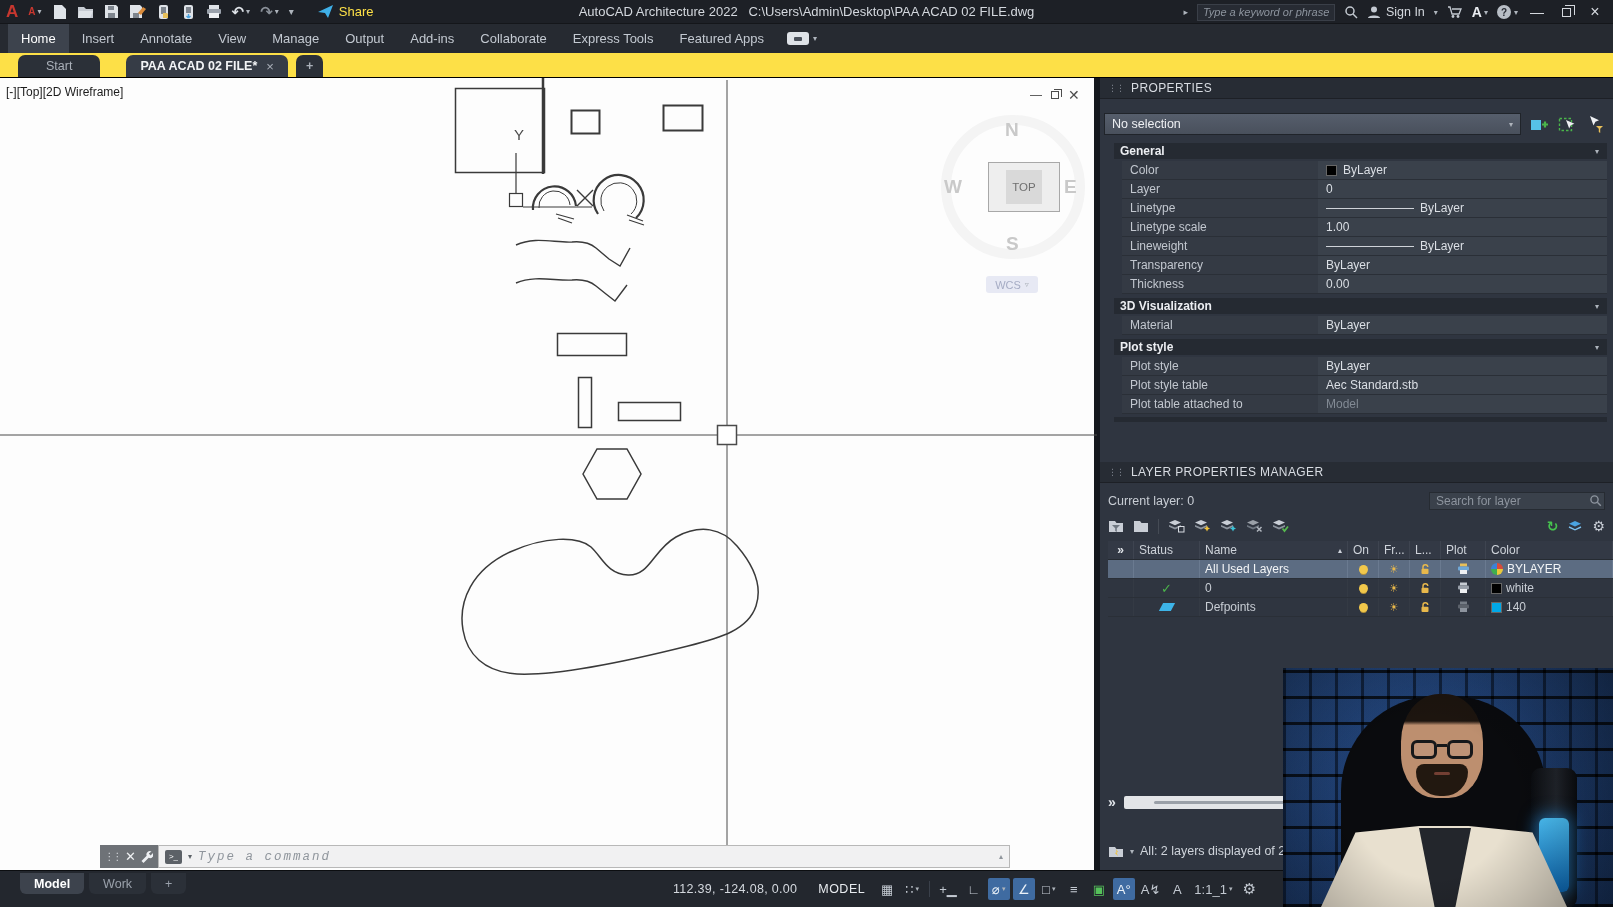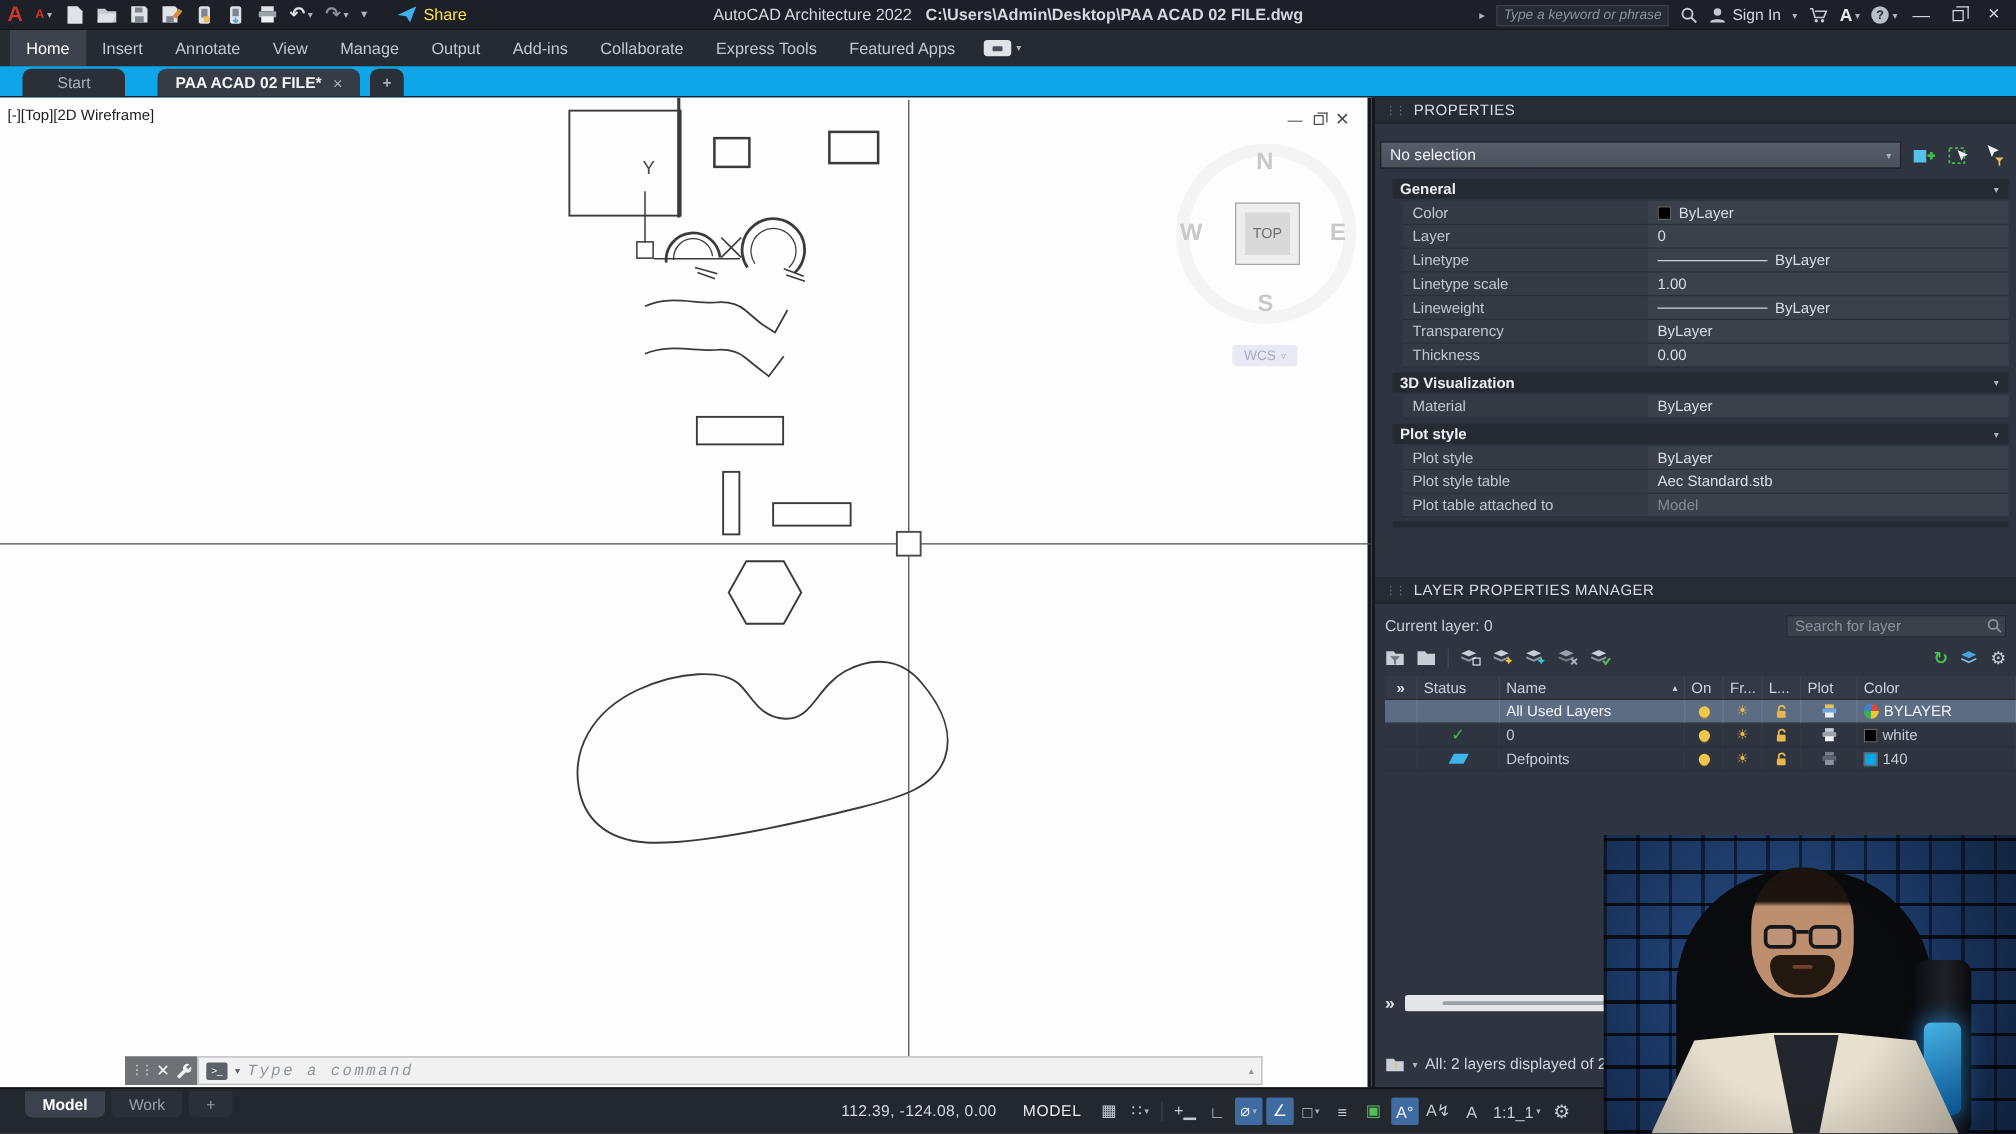--- a/index.html
+++ b/index.html
@@ -10,57 +10,57 @@
   .titlebar{position:absolute;left:0;top:0;width:1613px;height:24px;background:#1d2026;display:flex;align-items:center;border-bottom:1px solid #14161a}
   .qat{display:flex;align-items:center;gap:10px;padding-left:6px}
   .qat .ico{display:flex;align-items:center;gap:2px;cursor:pointer}
   .acadA{color:#c8372f;font-weight:700;font-size:17px;line-height:1}
   .acadA2{color:#c8372f;font-weight:700;font-size:10px}
   .dd{font-size:8px;color:#aeb4bc}
   .undo,.redo{font-size:15px;font-weight:700;color:#dfe3e8;line-height:1}
   .redo{color:#8a9099}
   .share{display:flex;align-items:center;gap:5px;color:#fde047;font-size:13px;margin-left:14px}
   .titletext{position:absolute;left:0;right:0;text-align:center;color:#d4d8de;font-size:13px;pointer-events:none}
-  .titletext b{font-weight:700}
+  .titletext b{font-weight:400}
   .tright{position:absolute;right:0;top:0;height:24px;display:flex;align-items:center;gap:9px;padding-right:8px}
   .searchbox{width:138px;height:17px;background:#272b33;border:1px solid #3a3f48;color:#dfe3e8;font-size:11px;padding:0 5px}
   .searchbox::placeholder{font-style:italic;color:#8d949e}
   .signin{display:flex;align-items:center;gap:5px;color:#d4d8de;font-size:12.5px}
   .helpc{width:14px;height:14px;border-radius:50%;background:#b8bec6;color:#272b33;font-size:10px;font-weight:700;display:flex;align-items:center;justify-content:center}
   .winbtn{color:#d4d8de;font-size:14px;width:20px;text-align:center;cursor:pointer}
   .win-restore{width:9px;height:9px;border:1px solid #d4d8de;position:relative;display:inline-block}
   .win-restore:before{content:"";position:absolute;left:2px;top:-4px;width:9px;height:9px;border:1px solid #d4d8de;border-bottom:none;border-left:none}
 
   
   .ribbonrow{position:absolute;left:0;top:24px;width:1613px;height:29px;background:#262a31;display:flex;align-items:stretch;padding-left:8px}
   .rtab{display:flex;align-items:center;padding:0 13px;color:#c3c9d1;font-size:13px;cursor:pointer}
   .rtab.active{background:#3d434d;color:#fff;font-weight:400}
   .roverflow{display:flex;align-items:center;gap:4px;margin-left:10px;cursor:pointer}
   .roverflow .pill{width:22px;height:13px;background:#dfe3e8;border-radius:3px;display:flex;align-items:center;justify-content:center}
   .roverflow .pill i{display:block;width:8px;height:4px;background:#4a505a;border-radius:1px}
 
   
-  .filetabs{position:absolute;left:0;top:53px;width:1613px;height:25px;background:#0ea5e9;display:flex;align-items:flex-end;padding-left:18px;border-bottom:1px solid #000}
+  .filetabs{position:absolute;left:0;top:53px;width:1613px;height:25px;background:#fde047;display:flex;align-items:flex-end;padding-left:18px;border-bottom:1px solid #000}
   .ftab{height:22px;display:flex;align-items:center;padding:0 14px;border-radius:7px 7px 0 0;font-size:12.5px;cursor:pointer}
   .ftab.start{background:#2b3038;color:#aab0b9;padding:0 28px}
   .ftab.cur{background:#363c46;color:#f2f4f6;font-weight:700;gap:9px;margin-left:26px}
   .ftab.cur .x{color:#aab0b9;font-weight:400;font-size:13px}
   .ftab.add{background:#2b3038;color:#aab0b9;margin-left:8px;padding:0 10px;font-weight:700}
 
   
   .canvas{position:absolute;left:0;top:78px;width:1097px;height:792px;background:#fdfdfd;border-right:3px solid #15181d}
   .vpcontrols{position:absolute;left:6px;top:7px;color:#1c1c1c;font-size:12px}
   .winctl{position:absolute;left:1030px;top:9px;display:flex;gap:9px;color:#4d4d4d;font-size:12px;align-items:center}
   .winctl .rs{width:8px;height:8px;border:1px solid #4d4d4d;position:relative}
   .winctl .rs:before{content:"";position:absolute;left:2px;top:-3px;width:7px;height:7px;border:1px solid #4d4d4d;border-bottom:none;border-left:none}
   .ylab{position:absolute;left:514px;top:48px;color:#4a4a4a;font-size:15px}
   
   .vc-ring{position:absolute;left:941px;top:37px;width:144px;height:144px;border:10px solid #f4f4f4;border-radius:50%}
   .vc-l{position:absolute;color:#c9c9c9;font-size:19px;font-weight:700}
-  .vc-top{position:absolute;left:988px;top:84px;width:52px;height:50px;background:#eeeeee;border:1px solid #a8a8a8;display:flex;align-items:center;justify-content:center}
+  .vc-top{position:absolute;left:988px;top:84px;width:72px;height:50px;background:#eeeeee;border:1px solid #a8a8a8;display:flex;align-items:center;justify-content:center}
   .vc-top .inner{width:36px;height:34px;background:#d9d9d9;display:flex;align-items:center;justify-content:center;color:#6f6f6f;font-size:11.5px}
   .wcs{position:absolute;left:986px;top:198px;width:52px;height:17px;background:#e7e9f4;border-radius:3px;color:#a6acc4;font-size:11px;display:flex;align-items:center;justify-content:center;gap:4px}
 
   
   .cmdbar{position:absolute;left:100px;top:845px;width:910px;height:23px;display:flex;z-index:5}
   .cmdgrip{width:58px;background:#6e7277;display:flex;align-items:center;justify-content:space-evenly;color:#f0f2f4}
   .cmdgrip .dots{font-size:10px;letter-spacing:-2px;color:#d6d9dd}
   .cmdfield{flex:1;background:#f1f1f2;border:1px solid #b8b8b8;display:flex;align-items:center;gap:6px;padding:0 6px}
   .promptico{width:17px;height:14px;background:#5c6167;border-radius:2px;color:#fff;font-size:8px;display:flex;align-items:center;justify-content:center}
   .cmdinput{flex:1;border:none;background:transparent;outline:none;font-size:12.5px;font-family:"Liberation Mono","DejaVu Sans Mono",monospace}

